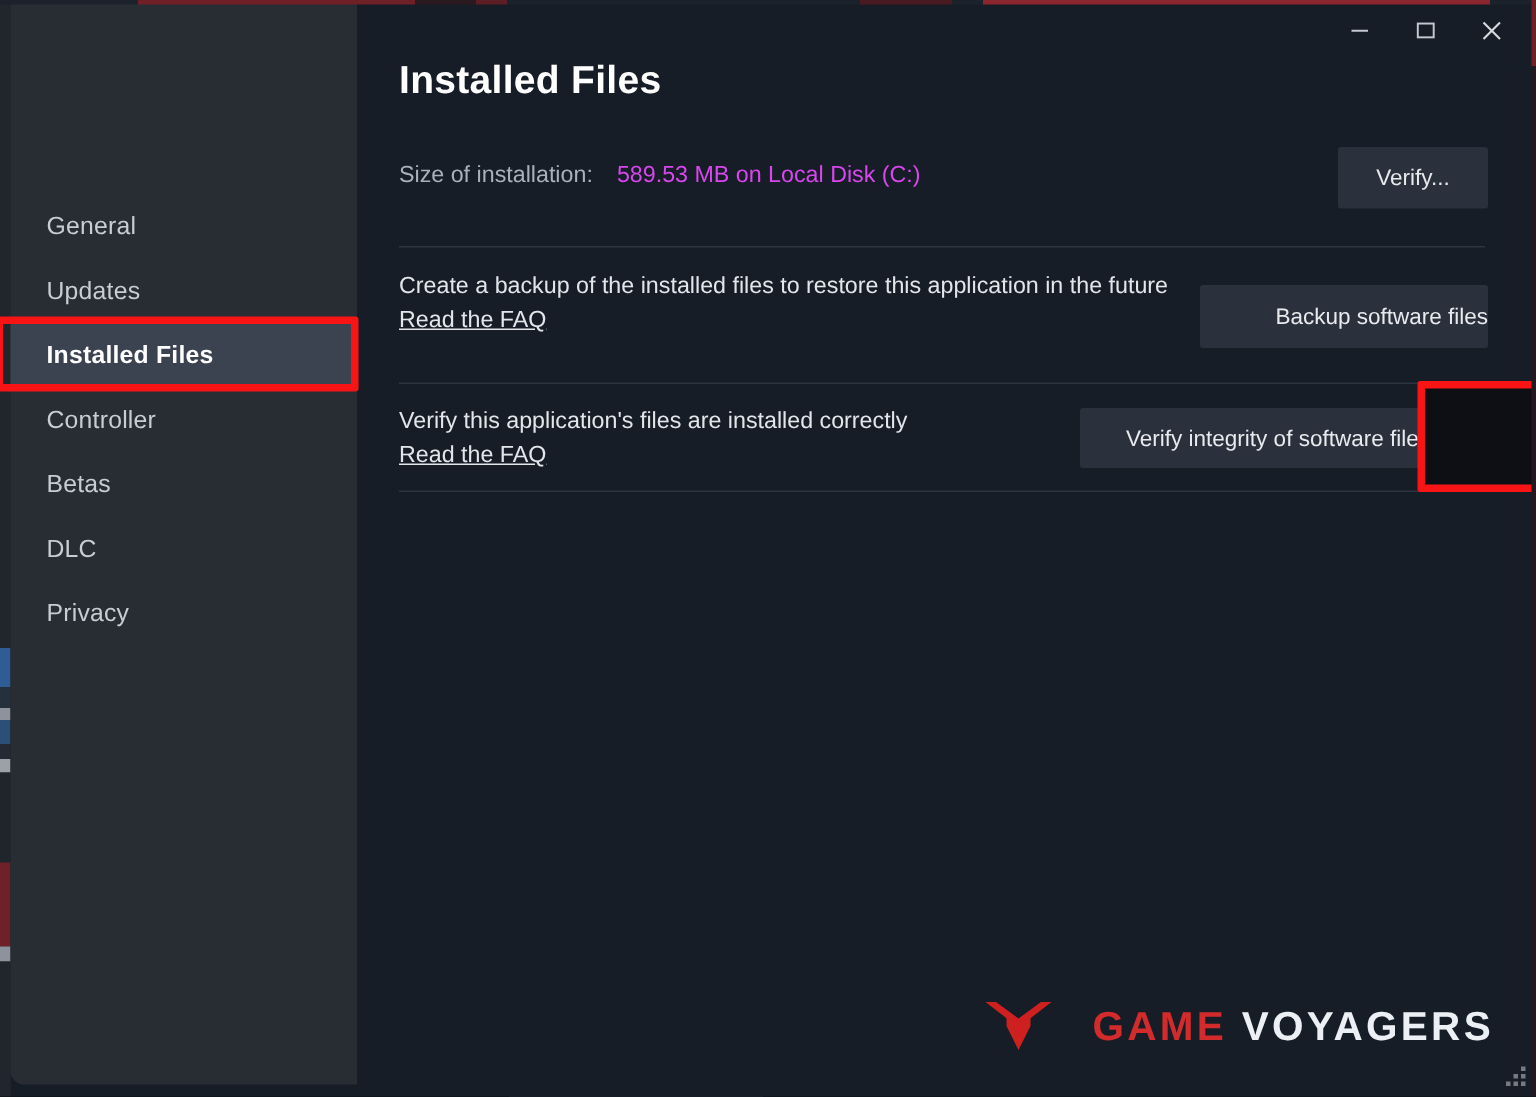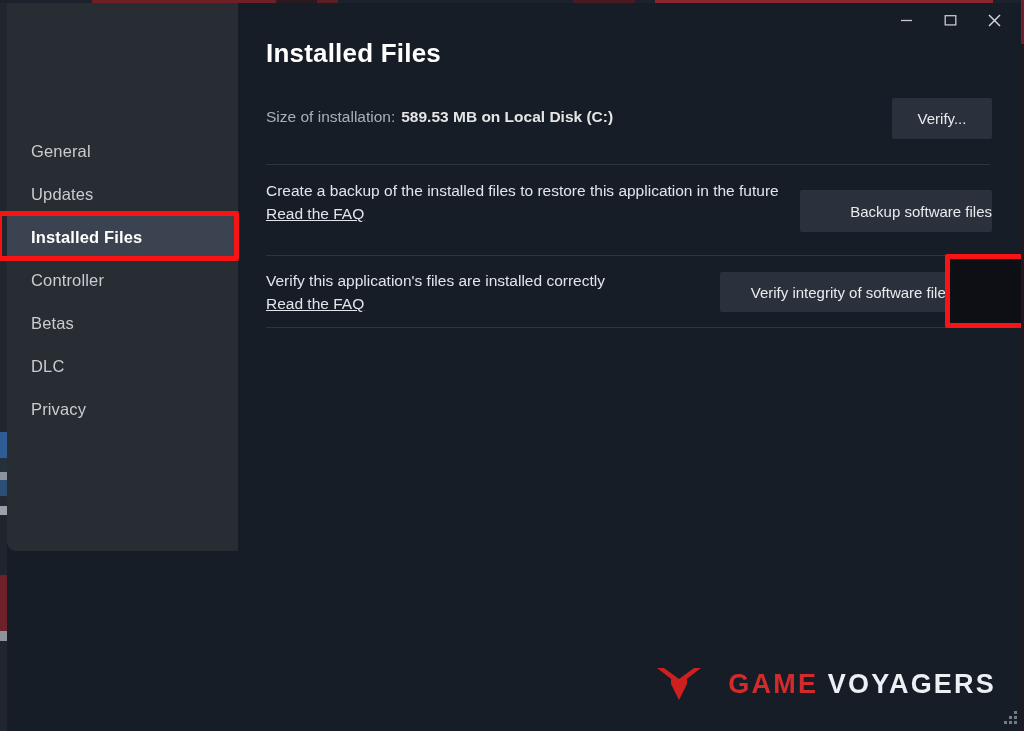--- a/index.html
+++ b/index.html
@@ -34,21 +34,21 @@
   
   .behind-strip {
     position:absolute; left:0; top:0; width:7px; height:731px;
     background:#20252e; z-index:1;
   }
   .behind-strip i { position:absolute; left:0; width:7px; display:block; }
 
   
   #sidebar {
     position:absolute; left:7px; top:0;
-    width:231px; height:551px;
+    width:231px; height:723px;
     background:#282c33;
     border-bottom-left-radius:9px;
     z-index:5;
   }
   .nav { position:absolute; left:0; top:130px; width:231px; }
   .nav-item {
     position:relative;
     height:43px;
     display:flex; align-items:center;
     padding-left:24px;
@@ -86,23 +86,23 @@
 
   .page-title {
     position:absolute; left:28px; top:38px;
     font-size:26px; font-weight:bold; color:#ffffff;
     letter-spacing:.2px;
   }
 
   .size-row {
     position:absolute; left:28px; top:108px;
     font-size:15.5px; color:#a9b0ba;
-    display:flex; gap:6px; align-items:center;
-  }
-  .size-value { color:#e5e5e5; font-weight:bold; }
+    display:flex; gap:16px; align-items:center;
+  }
+  .size-value { color:#d946ef; font-weight:normal; }
 
   .btn {
     background:#2a313c;
     border:none;
     color:#e8eaed;
     font-family:"Liberation Sans", sans-serif;
     font-size:15px;
     border-radius:2px;
     cursor:pointer;
     white-space:nowrap;

